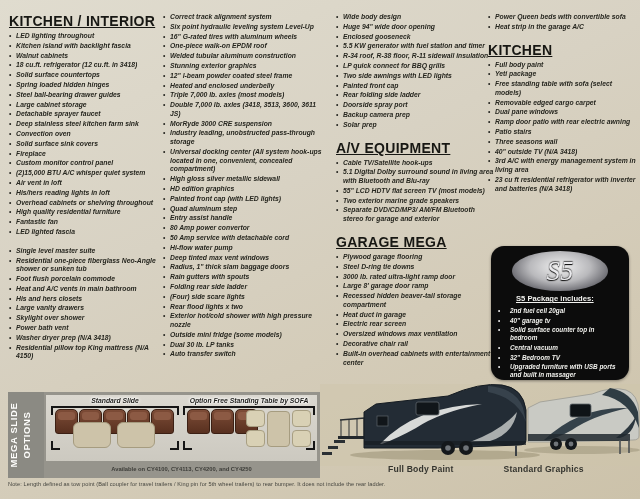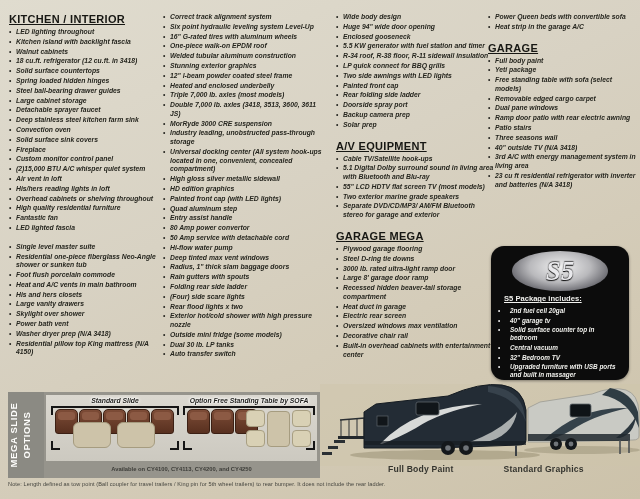--- a/index.html
+++ b/index.html
@@ -9,45 +9,45 @@
     background:linear-gradient(155deg,#e0dccf 0%,#d8d2c3 40%,#d2c9b4 75%,#ccc2aa 100%);
     color:#24241f;
   }
   
   .col{position:absolute;top:13px;}
   #col1{left:9px;width:150px;}
   #col2{left:163px;width:162px;}
   #col3{left:336px;width:160px;}
   #col4{left:488px;width:149px;}
   .sec-title{
-    font-size:11px;font-weight:bold;letter-spacing:.3px;
+    font-size:14px;font-weight:bold;letter-spacing:.3px;
     text-decoration:underline;color:#171713;margin:0 0 3px 0;
   }
   .gap{height:9px;}
   .list{margin:0;}
   .li{display:flex;gap:3px;margin:0 0 1.1px 0;}
   .li .bullet{flex:0 0 4px;font-size:6.8px;line-height:8.7px;color:#24241f;}
   .li .txt{font-size:6.8px;line-height:8.7px;font-style:italic;font-weight:bold;color:#26261f;}
   
   #s5-badge{
     position:absolute;left:491px;top:246px;width:138px;height:134px;
     background:#0c0c0c;border-radius:13px;box-shadow:0 1px 3px rgba(0,0,0,.4);
     padding:4px 7px;box-sizing:border-box;
   }
   #s5-logo{
     width:96px;height:40px;margin:1px auto 3px auto;border-radius:50%;
     background:radial-gradient(ellipse at 50% 40%,#f2f2f2 0%,#b9b9bc 45%,#6a6a70 75%,#1a1a1a 100%);
     display:flex;align-items:center;justify-content:center;
-    font-family:"Liberation Serif",serif;font-weight:bold;font-style:italic;
+    font-family:"Liberation Serif",serif;font-weight:normal;font-style:italic;
     font-size:27px;color:#e9e9ec;
     text-shadow:0 1px 1px #000,0 -1px 1px #555;
   }
   #s5-title{
     font-size:7.6px;font-weight:bold;text-decoration:underline;
-    color:#f2f2ef;margin:0 0 4px 6px;
+    color:#f2f2ef;margin:0 0 4px 18px;
   }
   #s5-badge .li{gap:8px;margin-bottom:1.4px;}
   #s5-badge .li .bullet{color:#eee;font-size:6.4px;line-height:8.2px;}
   #s5-badge .li .txt{color:#f0f0ec;font-size:6.4px;line-height:8.2px;}
   
   #mega-panel{
     position:absolute;left:8px;top:392px;width:312px;height:86px;
     background:#96948c;
   }
   #mega-label{
@@ -495,21 +495,21 @@
         <div class="li">
           <span class="bullet">•</span>
           <span class="txt">Power Queen beds with convertible sofa</span>
         </div>
         <div class="li">
           <span class="bullet">•</span>
           <span class="txt">Heat strip in the garage A/C</span>
         </div>
       </div>
     <div class="gap"></div>
-    <div class="sec-title">GARAGE</div>
+    <div class="sec-title">KITCHEN</div>
     <div class="list">
         <div class="li">
           <span class="bullet">•</span>
           <span class="txt">Full body paint</span>
         </div>
         <div class="li">
           <span class="bullet">•</span>
           <span class="txt">Yeti package</span>
         </div>
         <div class="li">

